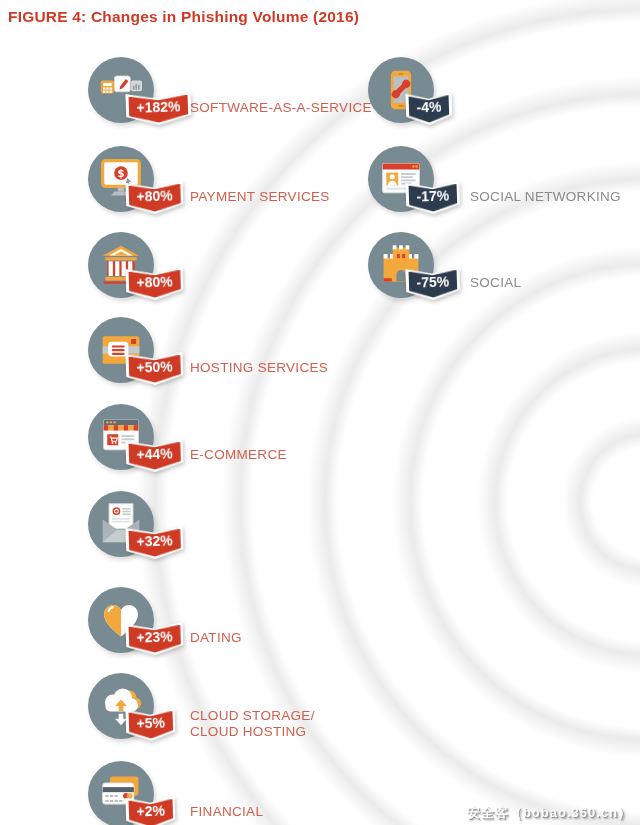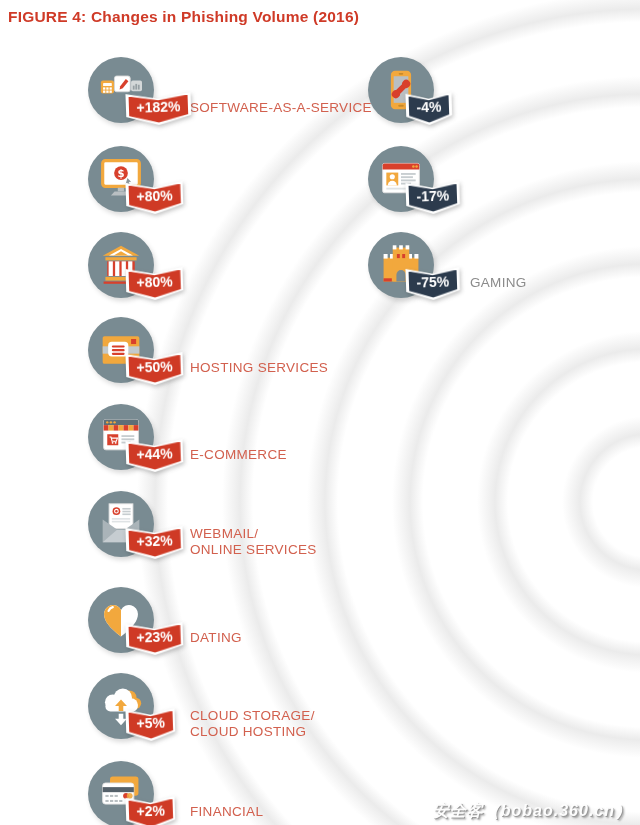--- a/index.html
+++ b/index.html
@@ -45,23 +45,22 @@
   .badge-text{color:#fff;font-size:14px;font-weight:bold;line-height:14px;white-space:nowrap;}
   .labels{
     position:absolute;left:102px;top:34px;min-height:34px;
     display:flex;flex-direction:column;justify-content:center;
   }
   .label-line{font-size:13.5px;letter-spacing:0.3px;line-height:1.18;white-space:nowrap;}
   .row.up .label-line{color:#d2604e;}
   .row.down .label-line{color:#8b8b8b;}
   .watermark{
     position:absolute;right:8px;bottom:3px;
-    font-size:16px;font-weight:bold;color:#fdfdfd;letter-spacing:1px;
+    font-size:13px;font-weight:bold;color:#fdfdfd;letter-spacing:1px;
     text-shadow:1px 1px 0 #9a9a9a,2px 2px 2px rgba(0,0,0,0.35);
-    font-style:italic;
   }
 </style>
 </head>
 <body>
 
 <div class="canvas">
   <div class="figure-title">FIGURE 4: Changes in Phishing Volume (2016)</div>
 
   <div id="left-column">
       <div class="row up" style="left: 88px; top: 57px;">
@@ -109,20 +108,24 @@
 <path d="M13 42 h22 l-4 -4.5 h-14 z" fill="#b9bfc2"></path>
 </svg>
           </div>
     </div>
     <div class="badge">
       <div class="badge-outer">
         <div class="badge-inner">
           <span class="badge-text">+80%</span>
         </div>
       </div>
+    </div>
+    <div class="labels">
+      <span class="label-line label-line-0">PAYMENT SERVICES</span>
+      <span class="label-line label-line-1"></span>
     </div>
   </div>
       <div class="row up" style="left: 88px; top: 232px;">
     <div class="circle">
       <div class="icon-holder">
             <svg viewBox="0 0 48 48" width="44" height="44">
 <path d="M24 3 L44 14 H4 Z" fill="#f2a83d"></path>
 <path d="M24 6.5 L37 13.5 H11 Z" fill="#fff"></path>
 <path d="M24 9 L32 13.5 H16 Z" fill="#f2a83d"></path>
 <rect x="7" y="15.5" width="34" height="3.5" fill="#f2a83d"></rect>
@@ -225,24 +228,20 @@
 </svg>
           </div>
     </div>
     <div class="badge">
       <div class="badge-outer">
         <div class="badge-inner">
           <span class="badge-text">+32%</span>
         </div>
       </div>
     </div>
-    <div class="labels">
-      <span class="label-line label-line-0">WEBMAIL/</span>
-      <span class="label-line label-line-1">ONLINE SERVICES</span>
-    </div>
   </div>
       <div class="row up" style="left: 88px; top: 587px;">
     <div class="circle">
       <div class="icon-holder">
             <svg viewBox="0 0 48 48" width="44" height="44">
 <defs>
                 <clipPath id="heartL">
                   <rect x="0" y="0" width="24" height="48"></rect>
                 </clipPath>
               </defs>
@@ -366,20 +365,24 @@
 <rect x="8" y="33.5" width="26" height="2" fill="#dfe3e5"></rect>
 </svg>
           </div>
     </div>
     <div class="badge">
       <div class="badge-outer">
         <div class="badge-inner">
           <span class="badge-text">-17%</span>
         </div>
       </div>
+    </div>
+    <div class="labels">
+      <span class="label-line label-line-0">SOCIAL NETWORKING</span>
+      <span class="label-line label-line-1"></span>
     </div>
   </div>
       <div class="row down" style="left: 368px; top: 232px;">
     <div class="circle">
       <div class="icon-holder">
             <svg viewBox="0 0 48 48" width="44" height="44">
 <rect x="5" y="16" width="38" height="26" fill="#f2a83d"></rect>
 <rect x="5" y="12" width="4.4" height="5" fill="#fff"></rect>
               <rect x="12" y="12" width="4.4" height="5" fill="#fff"></rect>
               <rect x="31.6" y="12" width="4.4" height="5" fill="#fff"></rect>
@@ -396,20 +399,20 @@
           </div>
     </div>
     <div class="badge">
       <div class="badge-outer">
         <div class="badge-inner">
           <span class="badge-text">-75%</span>
         </div>
       </div>
     </div>
     <div class="labels">
-      <span class="label-line label-line-0">GAMING</span>
+      <span class="label-line label-line-0">SOCIAL</span>
       <span class="label-line label-line-1"></span>
     </div>
   </div>
     </div>
 
   <div class="watermark">安全客（bobao.360.cn）</div>
 </div>
 
 </body></html>

